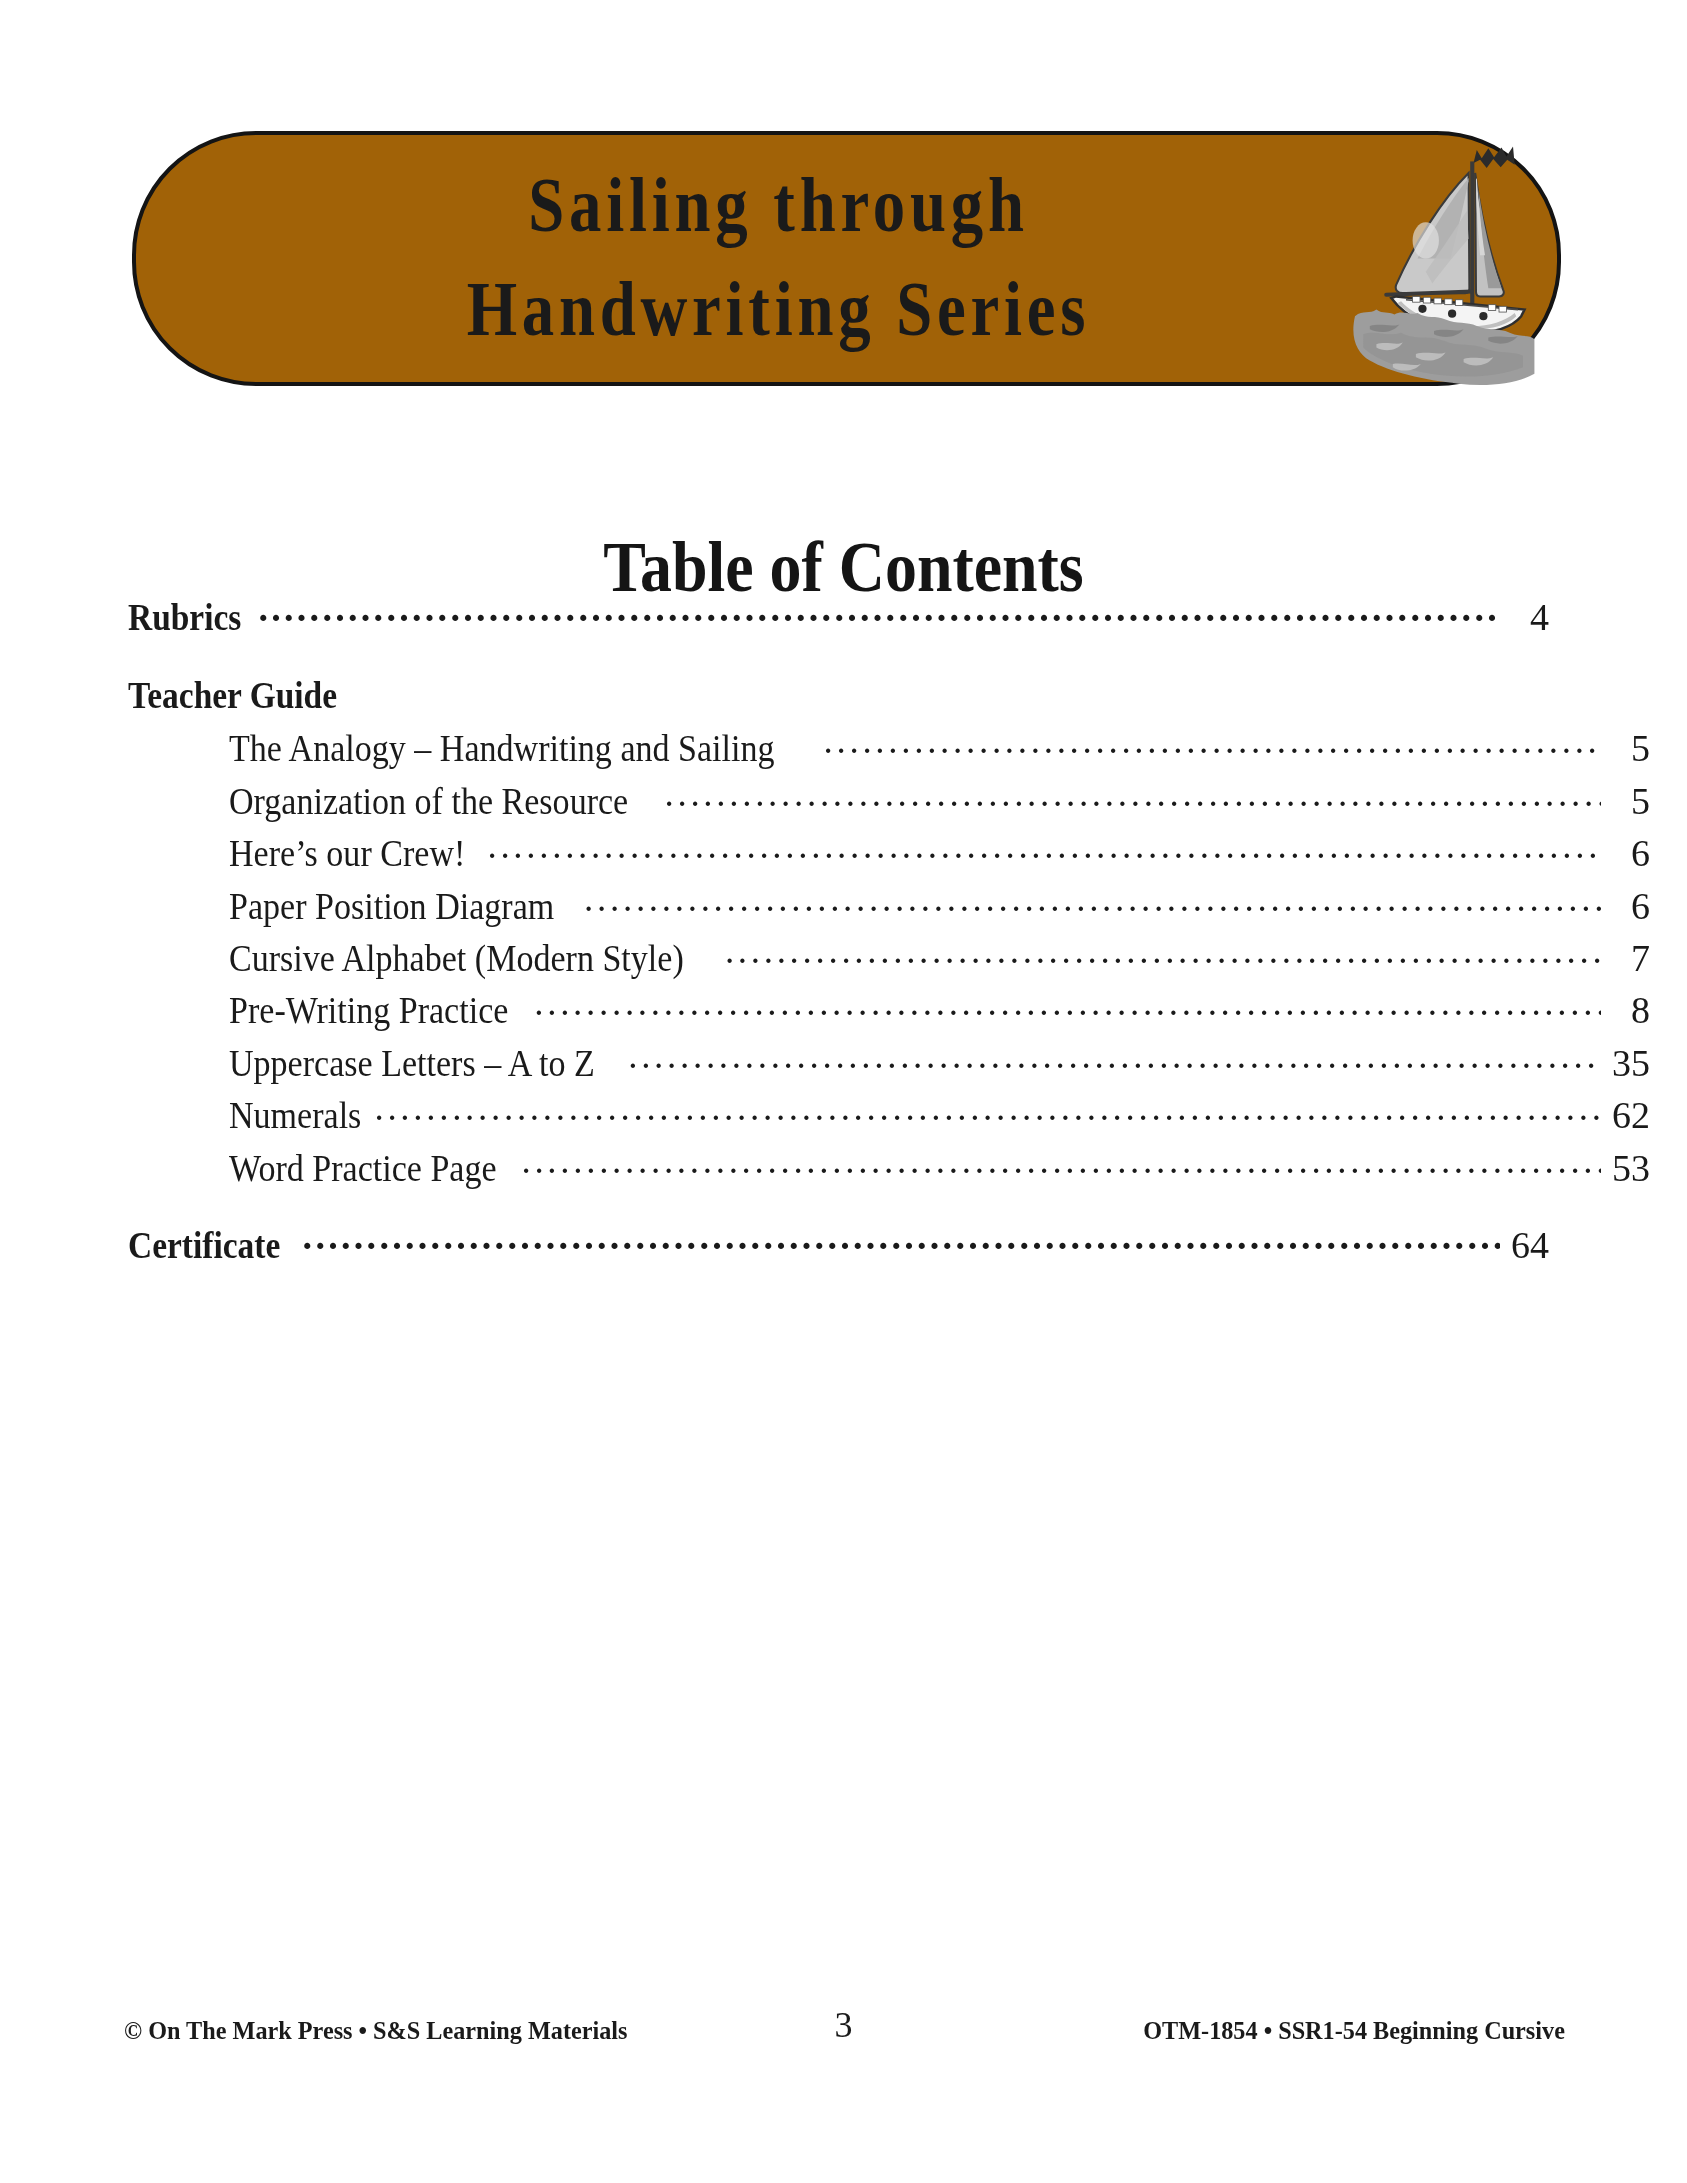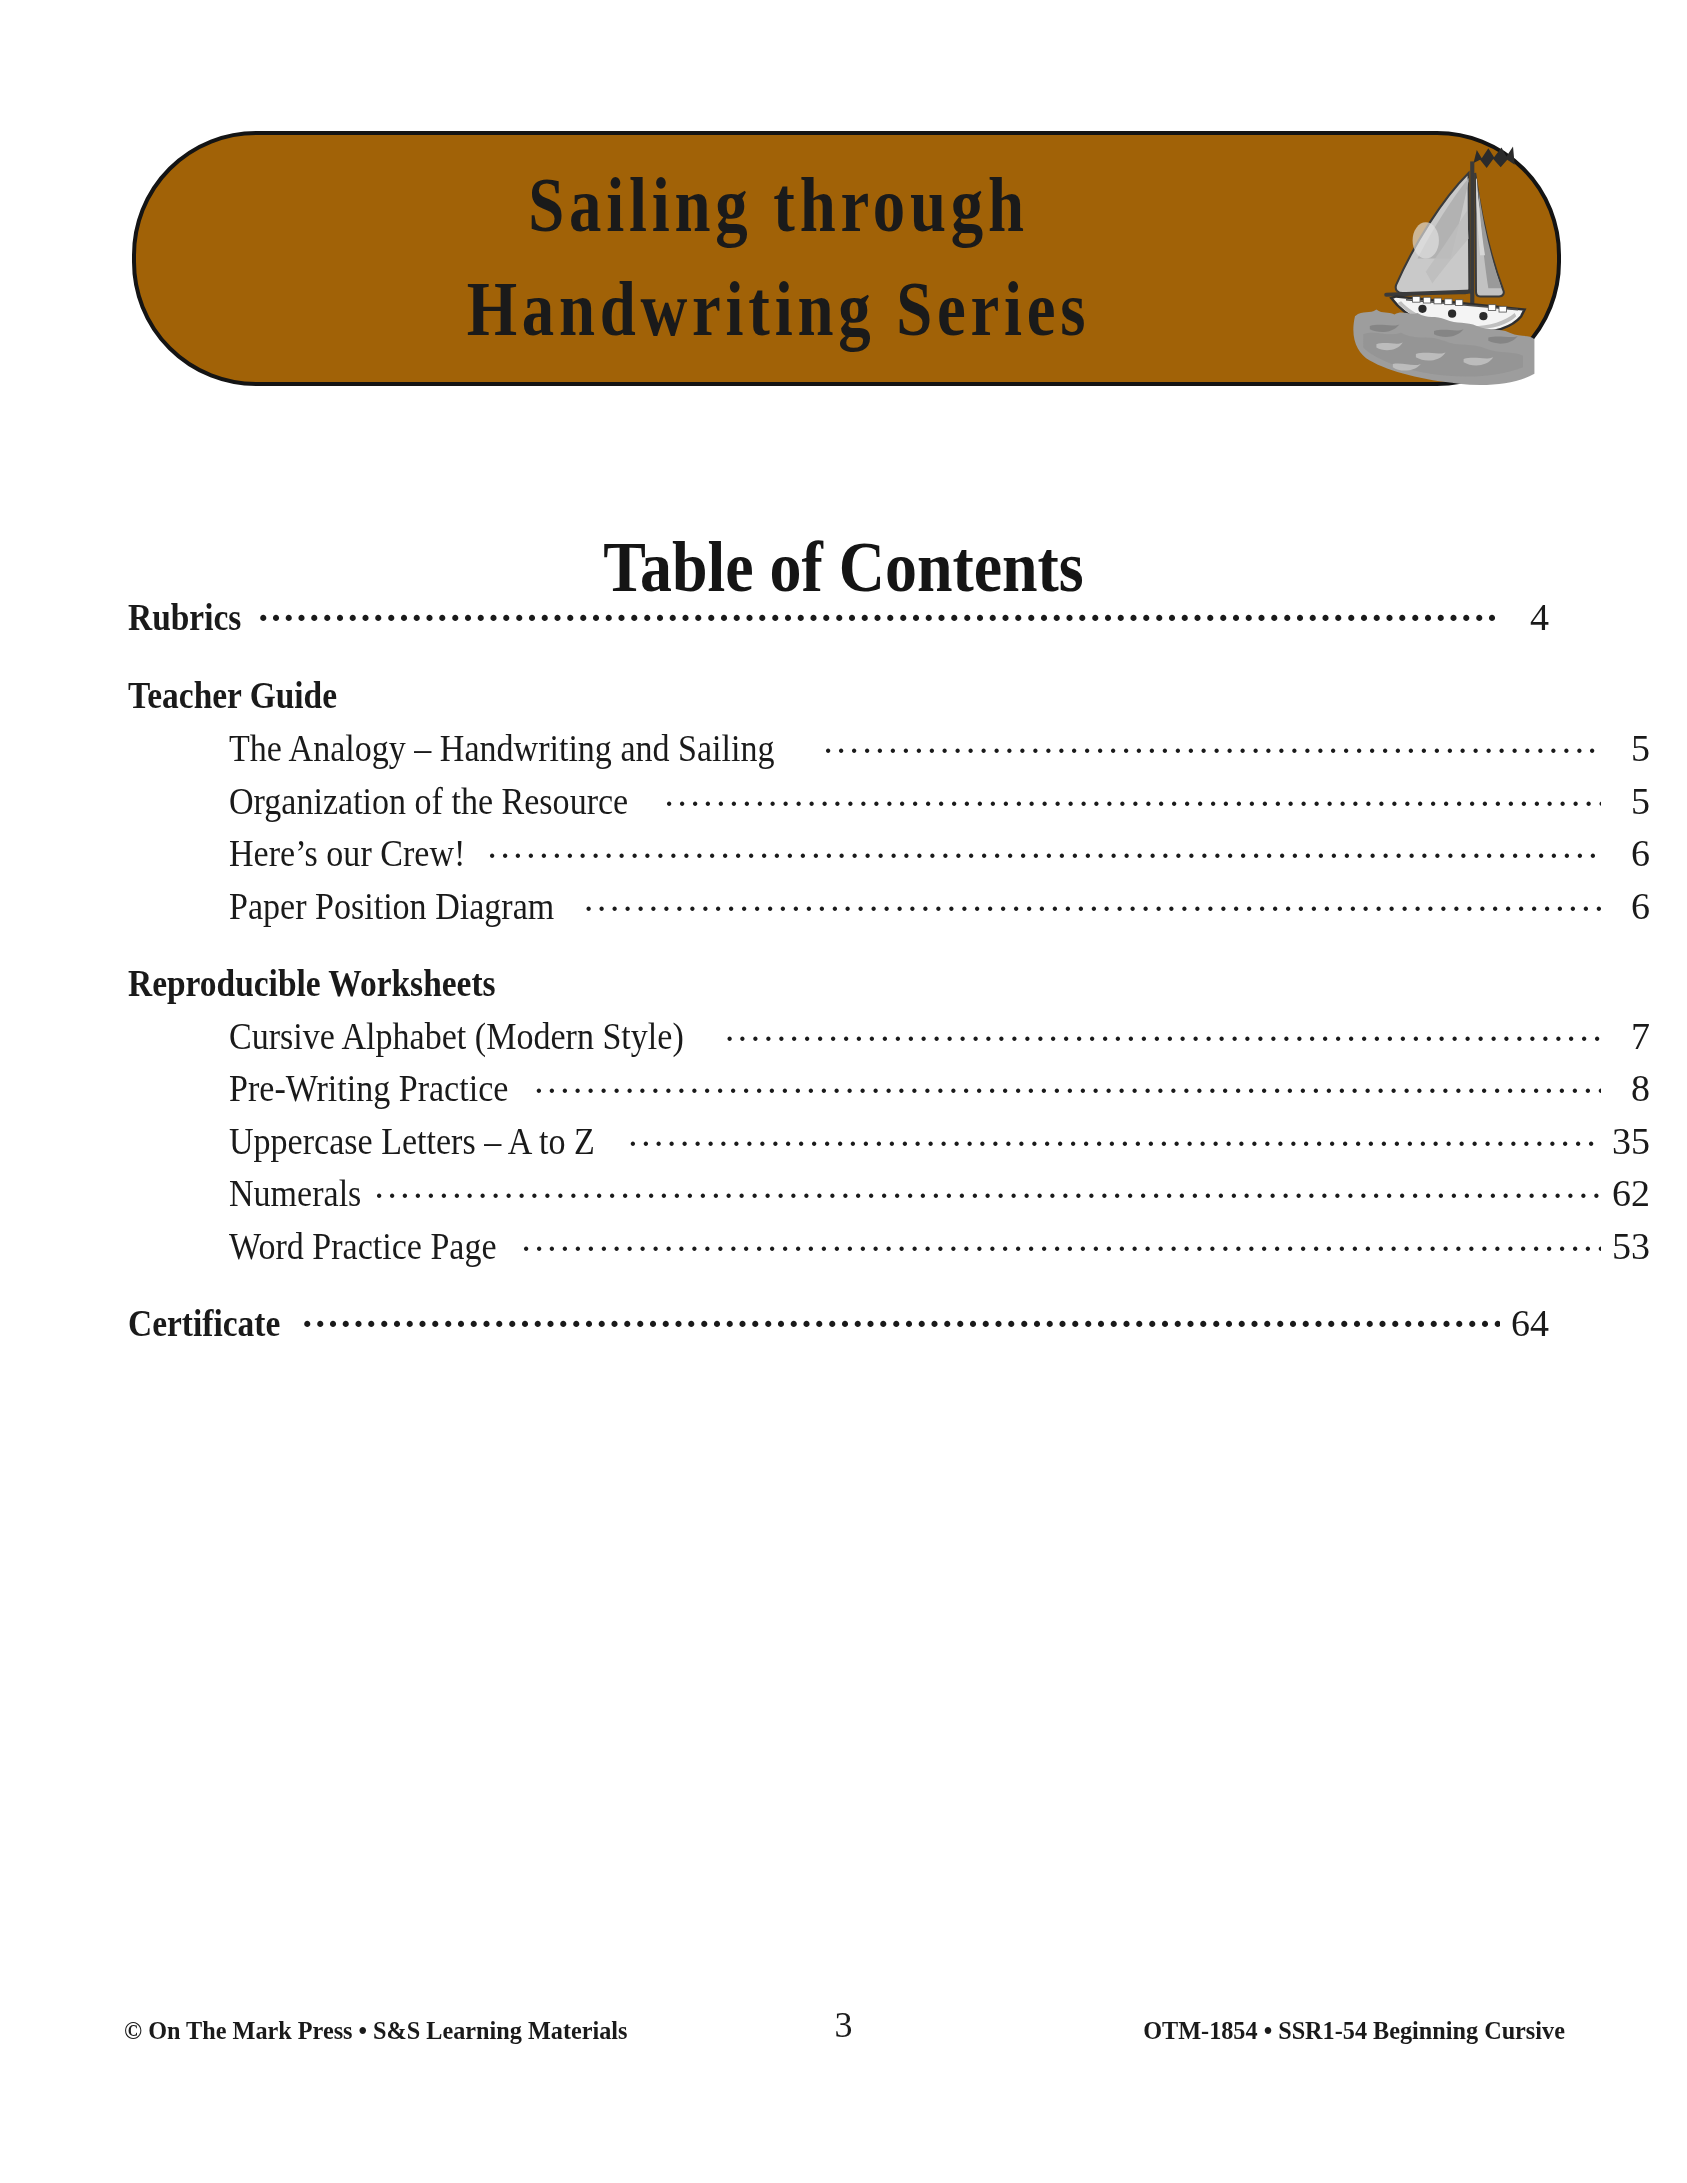--- a/index.html
+++ b/index.html
@@ -282,23 +282,20 @@
     <span class="toc-dots"></span>
     <span class="toc-page">6</span>
   </div>
 
   <div class="toc-row lvl2">
     <span class="toc-label">Paper Position Diagram</span>
     <span class="toc-dots"></span>
     <span class="toc-page">6</span>
   </div>
 
-  <div class="toc-row lvl1 section-only">
-    <span class="toc-label">Reproducible Worksheets</span>
-  </div>
 
   <div class="toc-row lvl2">
     <span class="toc-label">Cursive Alphabet (Modern Style)</span>
     <span class="toc-dots"></span>
     <span class="toc-page">7</span>
   </div>
 
   <div class="toc-row lvl2">
     <span class="toc-label">Pre-Writing Practice</span>
     <span class="toc-dots"></span>

